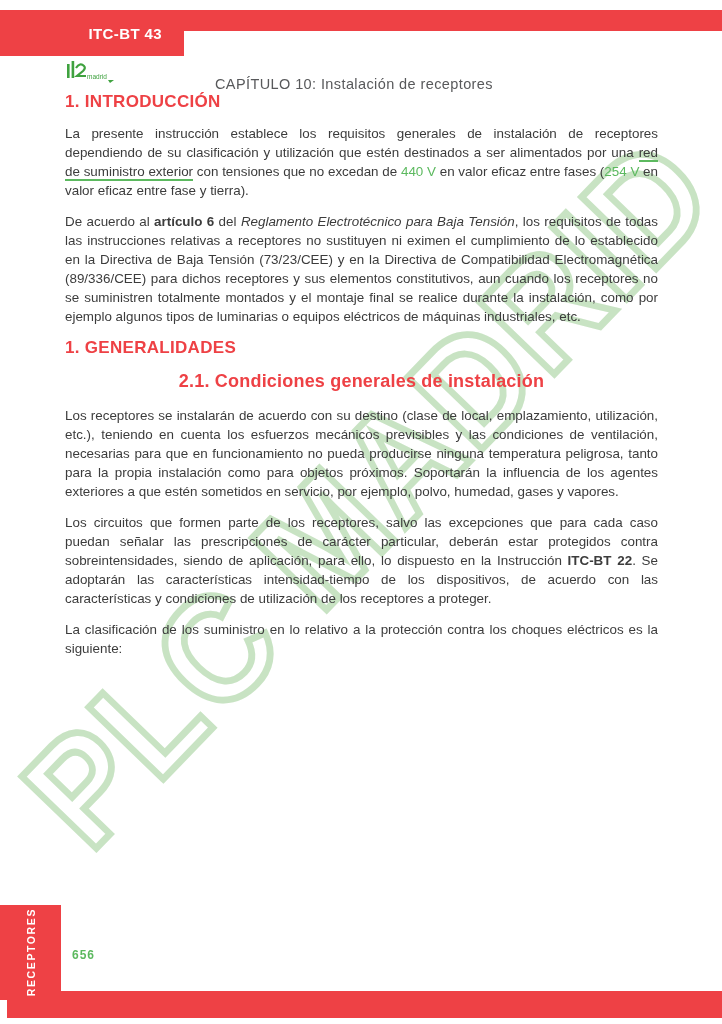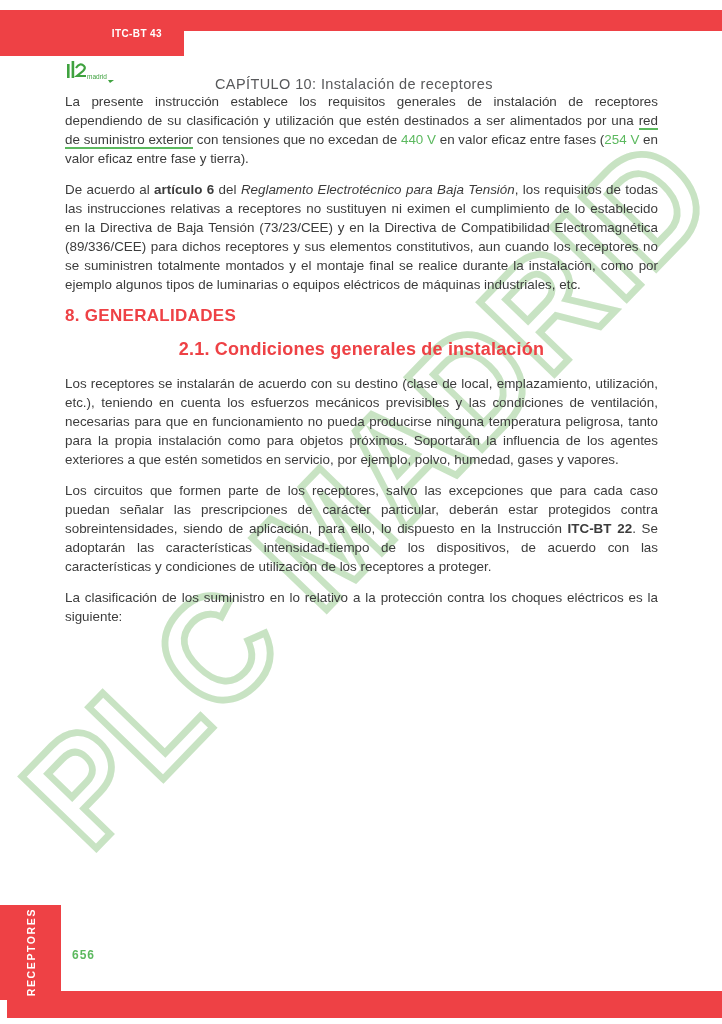--- a/index.html
+++ b/index.html
@@ -15,21 +15,21 @@
     background:#fff;overflow:hidden;
     font-family:"Liberation Sans", sans-serif;color:var(--ink);
   }
   
   .watermark{position:absolute;left:0;top:0;z-index:0;}
   
   .top-band{position:absolute;left:0;top:10px;width:722px;height:21px;background:var(--red);z-index:2;}
   .itc-box{
     position:absolute;left:0;top:10px;width:184px;height:46px;background:var(--red);z-index:3;
     display:flex;align-items:center;justify-content:flex-end;box-sizing:border-box;padding-right:22px;
-    color:#fff;font-weight:bold;font-size:10px;letter-spacing:.4px;
+    color:#fff;font-weight:bold;font-size:15px;letter-spacing:.4px;
   }
   .chapter{
     position:absolute;left:215px;top:32px;height:24px;line-height:24px;z-index:3;
     color:var(--gray);font-size:14.5px;letter-spacing:.4px;margin-top:40px;
   }
   .logo{position:absolute;left:66px;top:60px;z-index:2;}
   
   .content{position:absolute;left:65px;top:92px;width:593px;z-index:1;}
   .h-main{color:var(--red);font-weight:bold;font-size:17px;line-height:20px;letter-spacing:.3px;margin:0 0 12px;}
   .h-sub{color:var(--red);font-weight:bold;font-size:18px;line-height:22px;letter-spacing:.2px;margin:0 0 14px;text-align:center;}
@@ -74,26 +74,27 @@
       <rect x="1" y="4" width="2.6" height="14" fill="#3FA23F"></rect>
       <rect x="5.6" y="1" width="2.6" height="17" fill="#3FA23F"></rect>
       <path d="M10 8 q4 -6 8 -2 q2 2 -1 5 l-6 5 h9" fill="none" stroke="#3FA23F" stroke-width="2.2"></path>
       <text x="21" y="18.5" font-family="Liberation Sans, sans-serif" font-size="6.5" fill="#3FA23F">madrid</text>
       <path d="M42 20 h6 l-4 3 z" fill="#3FA23F"></path>
     </svg>
   </div>
 
   <div class="content">
 
+    <div class="h-main">1. INTRODUCCIÓN</div>
 
     <p class="body"><span>La presente instrucción establece los requisitos generales de instalación de receptores dependiendo de su clasificación y utilización que estén destinados a ser alimentados por una </span><span class="u-green">red de suministro exterior</span><span> con tensiones que no excedan de </span><span class="green">440 V</span><span> en valor eficaz entre fases (</span><span class="green">254 V</span><span> en valor eficaz entre fase y tierra).</span></p>
 
     <p class="body"><span>De acuerdo al </span><span class="b">artículo 6</span><span> del </span><span class="i">Reglamento Electrotécnico para Baja Tensión</span><span>, los requisitos de todas las instrucciones relativas a receptores no sustituyen ni eximen el cumplimiento de lo establecido en la Directiva de Baja Tensión (73/23/CEE) y en la Directiva de Compatibilidad Electromagnética (89/336/CEE) para dichos receptores y sus elementos constitutivos, aun cuando los receptores no se suministren totalmente montados y el montaje final se realice durante la instalación, como por ejemplo algunos tipos de luminarias o equipos eléctricos de máquinas industriales, etc.</span></p>
 
-    <div class="h-main h-gap">8. GENERALIDADES</div>
+    <div class="h-main h-gap">1. GENERALIDADES</div>
 
     <div class="h-sub">2.1. Condiciones generales de instalación</div>
 
     <p class="body">Los receptores se instalarán de acuerdo con su destino (clase de local, emplazamiento, utilización, etc.), teniendo en cuenta los esfuerzos mecánicos previsibles y las condiciones de ventilación, necesarias para que en funcionamiento no pueda producirse ninguna temperatura peligrosa, tanto para la propia instalación como para objetos próximos. Soportarán la influencia de los agentes exteriores a que estén sometidos en servicio, por ejemplo, polvo, humedad, gases y vapores.</p>
 
     <p class="body"><span>Los circuitos que formen parte de los receptores, salvo las excepciones que para cada caso puedan señalar las prescripciones de carácter particular, deberán estar protegidos contra sobreintensidades, siendo de aplicación, para ello, lo dispuesto en la Instrucción </span><span class="b">ITC-BT 22</span><span>. Se adoptarán las características intensidad-tiempo de los dispositivos, de acuerdo con las características y condiciones de utilización de los receptores a proteger.</span></p>
 
 
     <p class="body">La clasificación de los suministro en lo relativo a la protección contra los choques eléctricos es la siguiente:</p>
 

